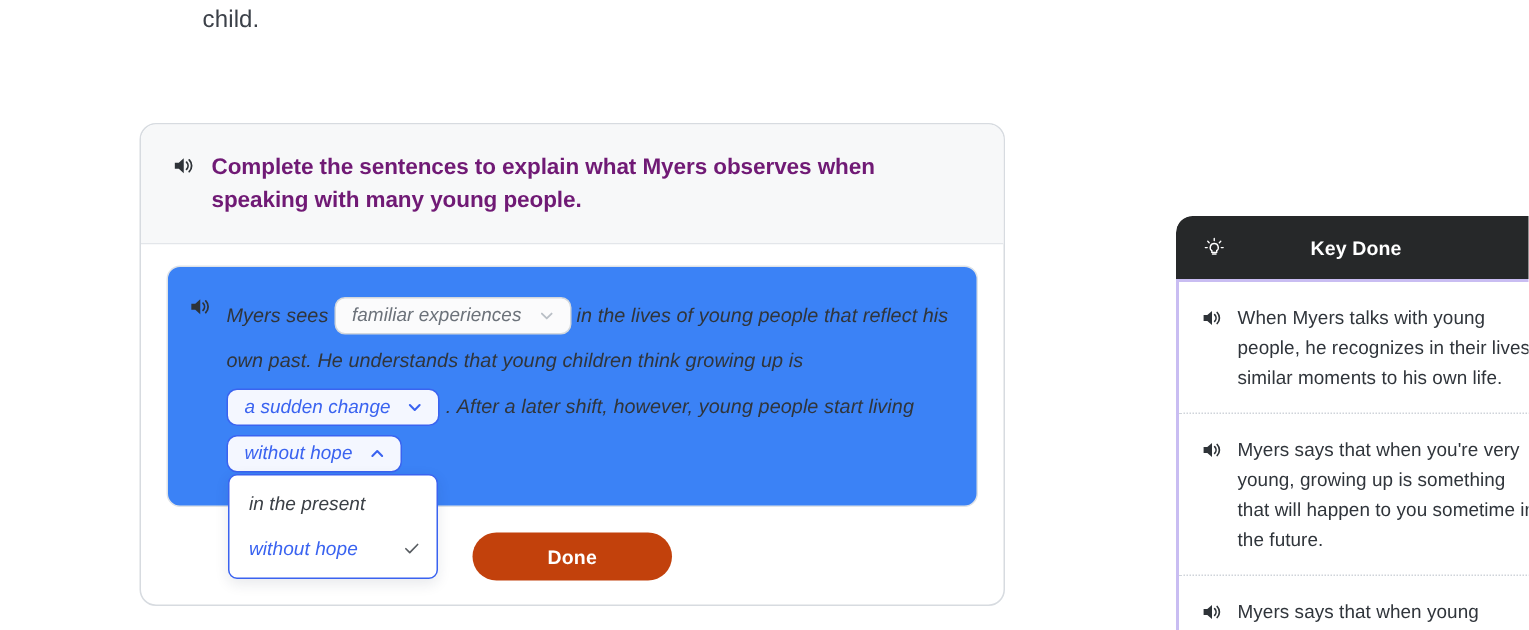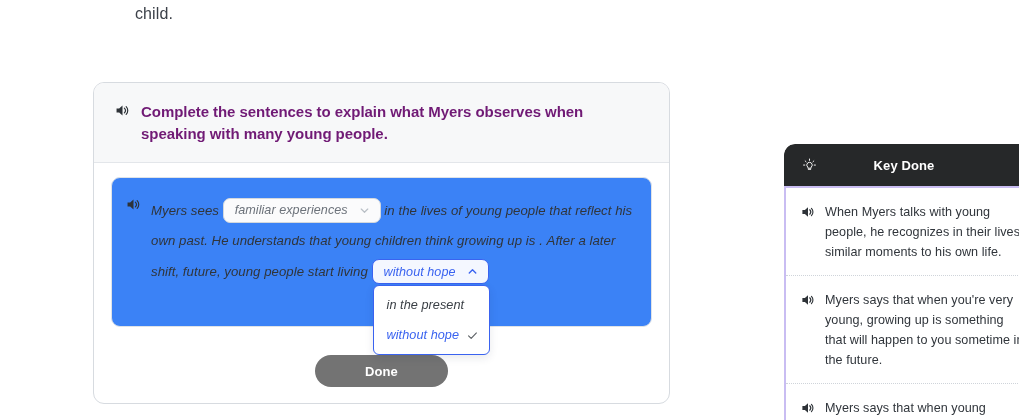--- a/index.html
+++ b/index.html
@@ -130,21 +130,21 @@
   }
   .dd.open .chev { stroke: #3a63f0; }
   .chev { width: 13px; height: 13px; flex: 0 0 auto; }
 
   
   .dd-wrap { position: relative; display: inline-block; vertical-align: middle; }
   .dd-menu {
     position: absolute;
     left: 1px;
     top: 29px;
-    width: 117px;
+    width: 140px;
     background: #ffffff;
     border: 1px solid #3a63f0;
     border-radius: 6px;
     padding: 4px 0 4px 0;
     box-shadow: 0 3px 9px rgba(30,40,70,.10);
     z-index: 40;
     box-sizing: border-box;
   }
   .dd-option {
     display: flex;
@@ -174,21 +174,21 @@
     right: 0;
     top: 272px;
     display: flex;
     justify-content: center;
   }
   .done-btn {
     width: 133px;
     height: 32px;
     border: none;
     border-radius: 17px;
-    background: #737373;
+    background: #c2410c;
     color: #ffffff;
     font-size: 13px;
     font-weight: bold;
     font-family: "Liberation Sans", sans-serif;
     cursor: pointer;
     letter-spacing: .1px;
   }
 
   
   .key-panel {
@@ -280,24 +280,30 @@
 
         <span class="dd muted">
           <span>familiar experiences</span>
           <svg class="chev" viewBox="0 0 16 16" fill="none">
             <path d="M4 6.2 8 10.2l4-4" stroke-width="1.5" stroke-linecap="round" stroke-linejoin="round"></path>
           </svg>
         </span>
 
         <span>in the lives of young people that reflect his own past. He understands that young children think growing up is</span>
 
+        <span class="dd active">
+          <span>a sudden change</span>
+          <svg class="chev" viewBox="0 0 16 16" fill="none">
+            <path d="M4 6.2 8 10.2l4-4" stroke-width="1.7" stroke-linecap="round" stroke-linejoin="round"></path>
+          </svg>
+        </span>
 
         <span>.</span>
 
-        <span>After a later shift, future, young people start living</span>
+        <span>After a later shift, however, young people start living</span>
 
         <span class="dd-wrap">
           <span class="dd open">
             <span>without hope</span>
             <svg class="chev" viewBox="0 0 16 16" fill="none">
               <path d="M4 9.8 8 5.8l4 4" stroke-width="1.7" stroke-linecap="round" stroke-linejoin="round"></path>
             </svg>
           </span>
 
           <span class="dd-menu">

